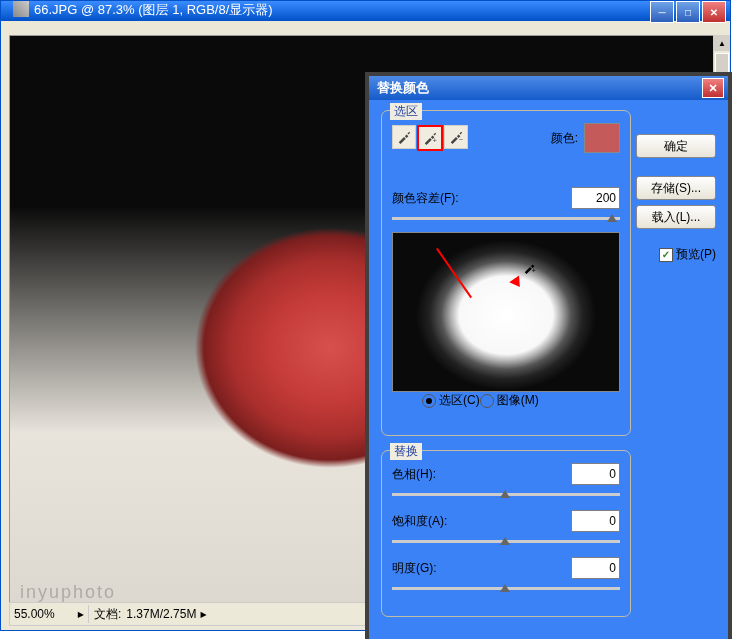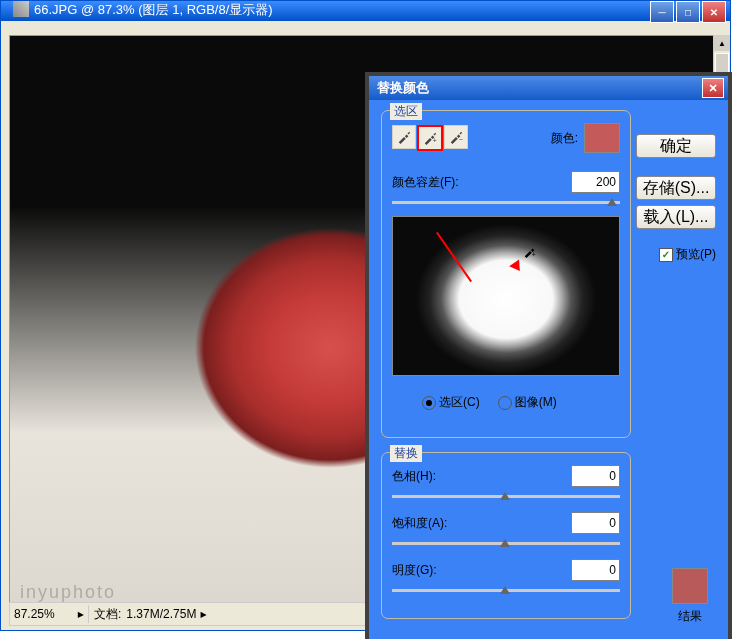--- a/index.html
+++ b/index.html
@@ -34,26 +34,26 @@
 .row{display:flex;align-items:center;margin-bottom:8px}
 .color-swatch{width:34px;height:28px;border:1px solid #888;background:#C55A5A}
 .numbox{width:42px;height:18px;border:1px solid #808080;text-align:right;padding-right:3px;background:#fff;font-size:12px}
 .slider-track{height:3px;background:#ccc;margin-top:6px;position:relative}
 .slider-thumb{position:absolute;width:0;height:0;border-left:5px solid transparent;border-right:5px solid transparent;border-bottom:8px solid #666;top:-3px}
 .preview-img{width:226px;height:158px;border:1px solid #888;background:
  radial-gradient(ellipse 90px 75px at 50% 52%,#ffffff 0%,#f8f8f8 52%,#aaa 62%,#555 72%,#222 85%,#0a0a0a 100%);position:relative}
 .arrow-ann{position:absolute;width:2px;height:60px;background:#f00;transform:rotate(-35deg);top:10px;left:60px}
 .arrow-head{position:absolute;left:118px;top:45px;width:0;height:0;border-left:6px solid transparent;border-right:6px solid transparent;border-top:10px solid #f00;transform:rotate(-35deg)}
 .cursor-icon{position:absolute;left:130px;top:27px}
-.radio-row{display:flex;gap:18px;margin-top:18px;margin-left:30px}
+.radio-row{display:flex;margin-top:0;margin-left:30px}
 .radio-item{display:flex;align-items:center;gap:3px}
 .radio{width:12px;height:12px;border:1px solid #555;border-radius:50%;display:flex;align-items:center;justify-content:center}
 .radio.checked::after{content:"";width:6px;height:6px;background:#000;border-radius:50%}
 .side-buttons{position:absolute;right:12px;top:34px;width:80px;display:flex;flex-direction:column;gap:5px}
-.btn{height:22px;border:1px solid #888;background:linear-gradient(#fefefe,#e8e4d8);border-radius:3px;display:flex;align-items:center;justify-content:center;font-size:16px}
+.btn{height:22px;border:1px solid #888;background:linear-gradient(#fefefe,#e8e4d8);border-radius:3px;display:flex;align-items:center;justify-content:center;font-size:12px}
 .checkbox-row{margin-top:12px;display:flex;align-items:center;justify-content:flex-end;gap:3px}
 .cb{width:12px;height:12px;border:1px solid #555;background:#fff;display:flex;align-items:center;justify-content:center;color:#2a8020;font-size:10px;font-weight:bold}
 .replace-rows .row{margin-bottom:16px}
 .label-col{width:68px}
 .replace-color{position:absolute;right:20px;top:468px;text-align:center}
 .replace-swatch{width:34px;height:34px;border:1px solid #888;background:#B85A5A;margin-bottom:4px}
 .scrollv{position:absolute;right:0;top:34px;width:16px;bottom:26px;background:#ECE9D8;border-left:1px solid #ccc}
 .sbbtn{height:16px;background:#D4D0C8;display:flex;align-items:center;justify-content:center;font-size:8px}
 .sbthumb{position:absolute;top:18px;left:1px;right:1px;height:260px;background:#D4D0C8;border:1px solid #fff}
 </style>
@@ -77,21 +77,21 @@
   </div>
 
   <div class="scrollv">
     <div class="sbbtn">▲</div>
     <div class="sbthumb"></div>
     <div class="sbbtn" style="position:absolute;bottom:0;left:0;right:0">▼</div>
   </div>
 
   <div class="statusbar">
     <div class="zoom-box">
-      <span>87.25%</span>
+      <span>55.00%</span>
       <span class="zoom-arrow">▶</span>
     </div>
     <span class="status-label">文档:</span>
     <span>1.37M/2.75M</span>
     <span style="margin-left:4px;font-size:8px">▶</span>
   </div>
 </div>
 
 <div class="dialog">
   <div class="dlg-title">
@@ -131,21 +131,21 @@
               <svg viewBox="0 0 16 16">
                 <path d="M2 14 L8 8 L10 10 L4 16 Z M9 7 L11 5 L13 7 L11 9 Z M12 4 L14 2 L15 3 L13 5 Z" fill="#444"></path>
                 <text x="11" y="14" font-size="8" fill="#444">−</text>
               </svg>
             </div>
         </div>
         <span style="margin-left:auto;margin-right:6px">颜色:</span>
         <div class="color-swatch"></div>
       </div>
 
-      <div class="row" style="margin-top:18px">
+      <div class="row" style="margin-top:34px">
         <span>颜色容差(F):</span>
         <input class="numbox" style="margin-left: auto;" value="200">
       </div>
       <div class="slider-track">
         <div class="slider-thumb" style="left:215px"></div>
       </div>
 
       <div style="height:12px"></div>
       <div class="preview-img">
         <div class="arrow-ann"></div>
@@ -189,19 +189,15 @@
 
       <div class="row">
         <span class="label-col">明度(G):</span>
         <input class="numbox" style="margin-left: auto;" value="0">
       </div>
       <div class="slider-track" style="margin-top:-8px">
         <div class="slider-thumb" style="left:108px"></div>
       </div>
     </div>
 
-    <div class="replace-color">
-      <div class="replace-swatch"></div>
-      <div>结果</div>
-    </div>
 
   </div>
 </div>
 
 </body></html>

